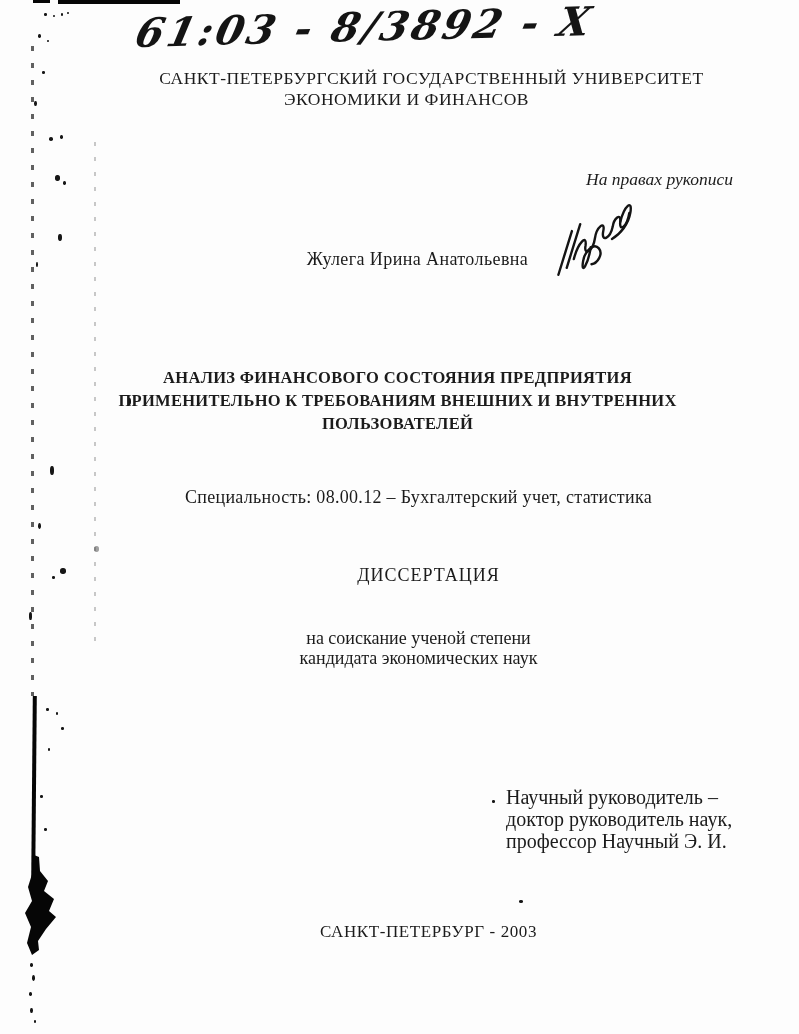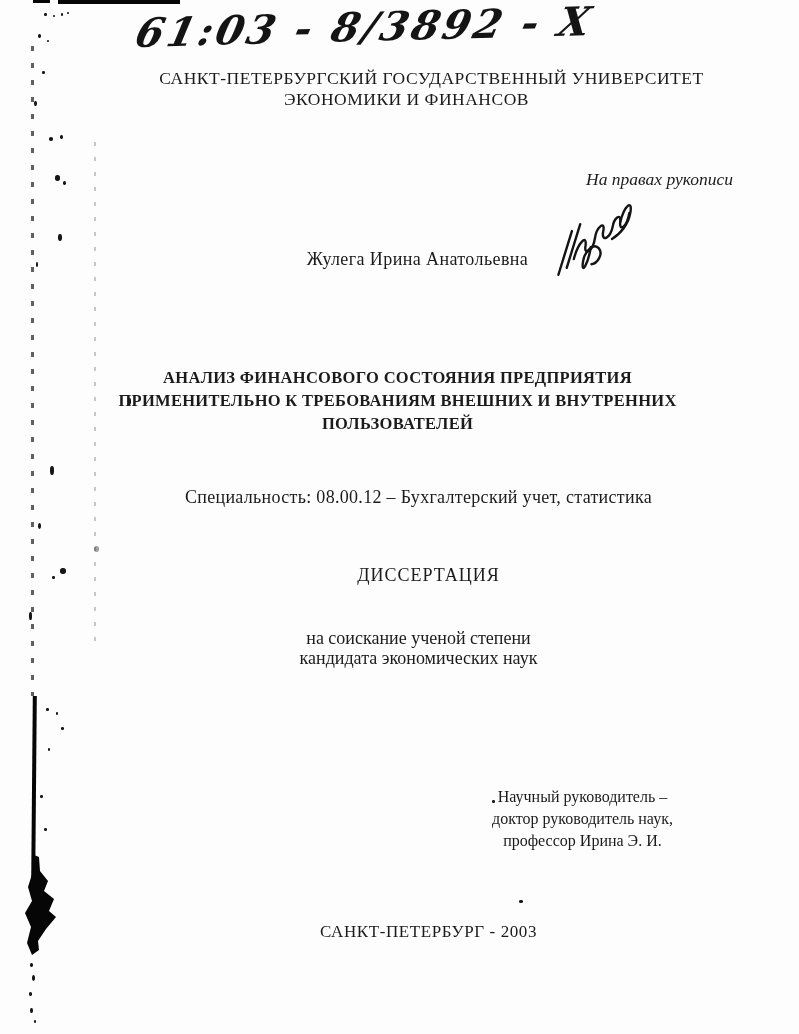--- a/index.html
+++ b/index.html
@@ -22,22 +22,22 @@
   }
   .hw-ink{display:inline-block;transform:skewX(-14deg) rotate(-1.5deg);}
   .univ{font-size:17.5px;letter-spacing:0.5px;}
   .note{font-style:italic;font-size:17.5px;}
   .author{font-size:18px;letter-spacing:0.4px;}
   .title{font-weight:bold;font-size:16.5px;line-height:23px;letter-spacing:0.3px;}
   .spec{font-size:18px;letter-spacing:0.3px;}
   .doctype{font-size:18px;letter-spacing:1px;}
   .degree{font-size:18px;line-height:19.5px;}
   .supervisor{
-    position:absolute;left:492px;top:786px;
-    font-size:16px;line-height:22px;text-align:center;white-space:nowrap;
+    position:absolute;left:506px;top:786px;
+    font-size:20px;line-height:22px;text-align:left;white-space:nowrap;
   }
   .city{font-size:17px;letter-spacing:0.6px;}
 
   
   .art{position:absolute;background:#060606;}
   .dashline{
     position:absolute;left:31px;top:46px;width:3px;height:650px;
     background:repeating-linear-gradient(180deg,#1d1d1d 0 5px,transparent 5px 17px);
     opacity:.7;
   }
@@ -133,18 +133,18 @@
   <div class="row doctype" style="top:565px;transform:translateX(29px);">ДИССЕРТАЦИЯ</div>
 
   <div class="row degree" style="top:629px;transform:translateX(19px);">
     <div>на соискание ученой степени</div>
     <div>кандидата экономических наук</div>
   </div>
 
   <div class="supervisor">
     <div>Научный руководитель –</div>
     <div>доктор руководитель наук,</div>
-    <div>профессор Ирина Э. И.</div>
+    <div>профессор Научный Э. И.</div>
   </div>
 
   <div class="row city" style="top:922px;transform:translateX(29px);">САНКТ-ПЕТЕРБУРГ - 2003</div>
 
 </div>
 
 </body></html>

